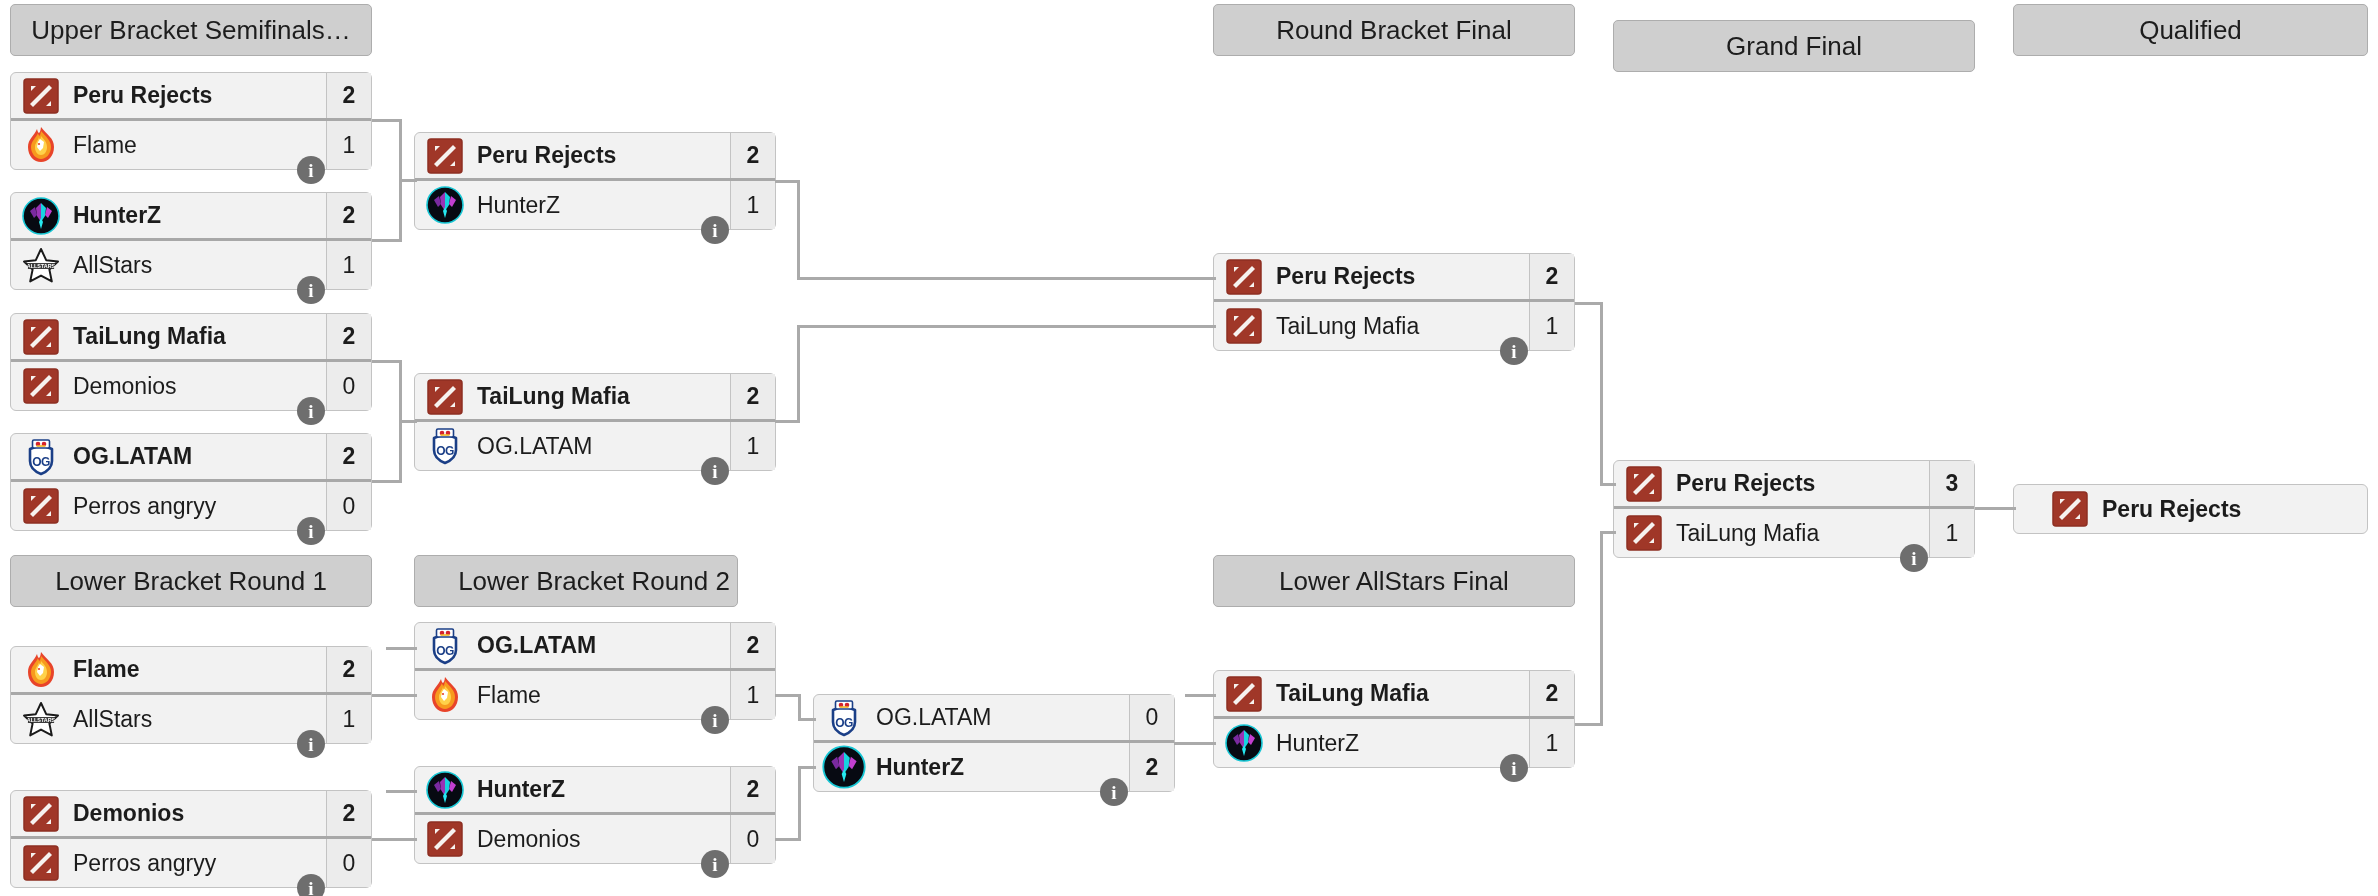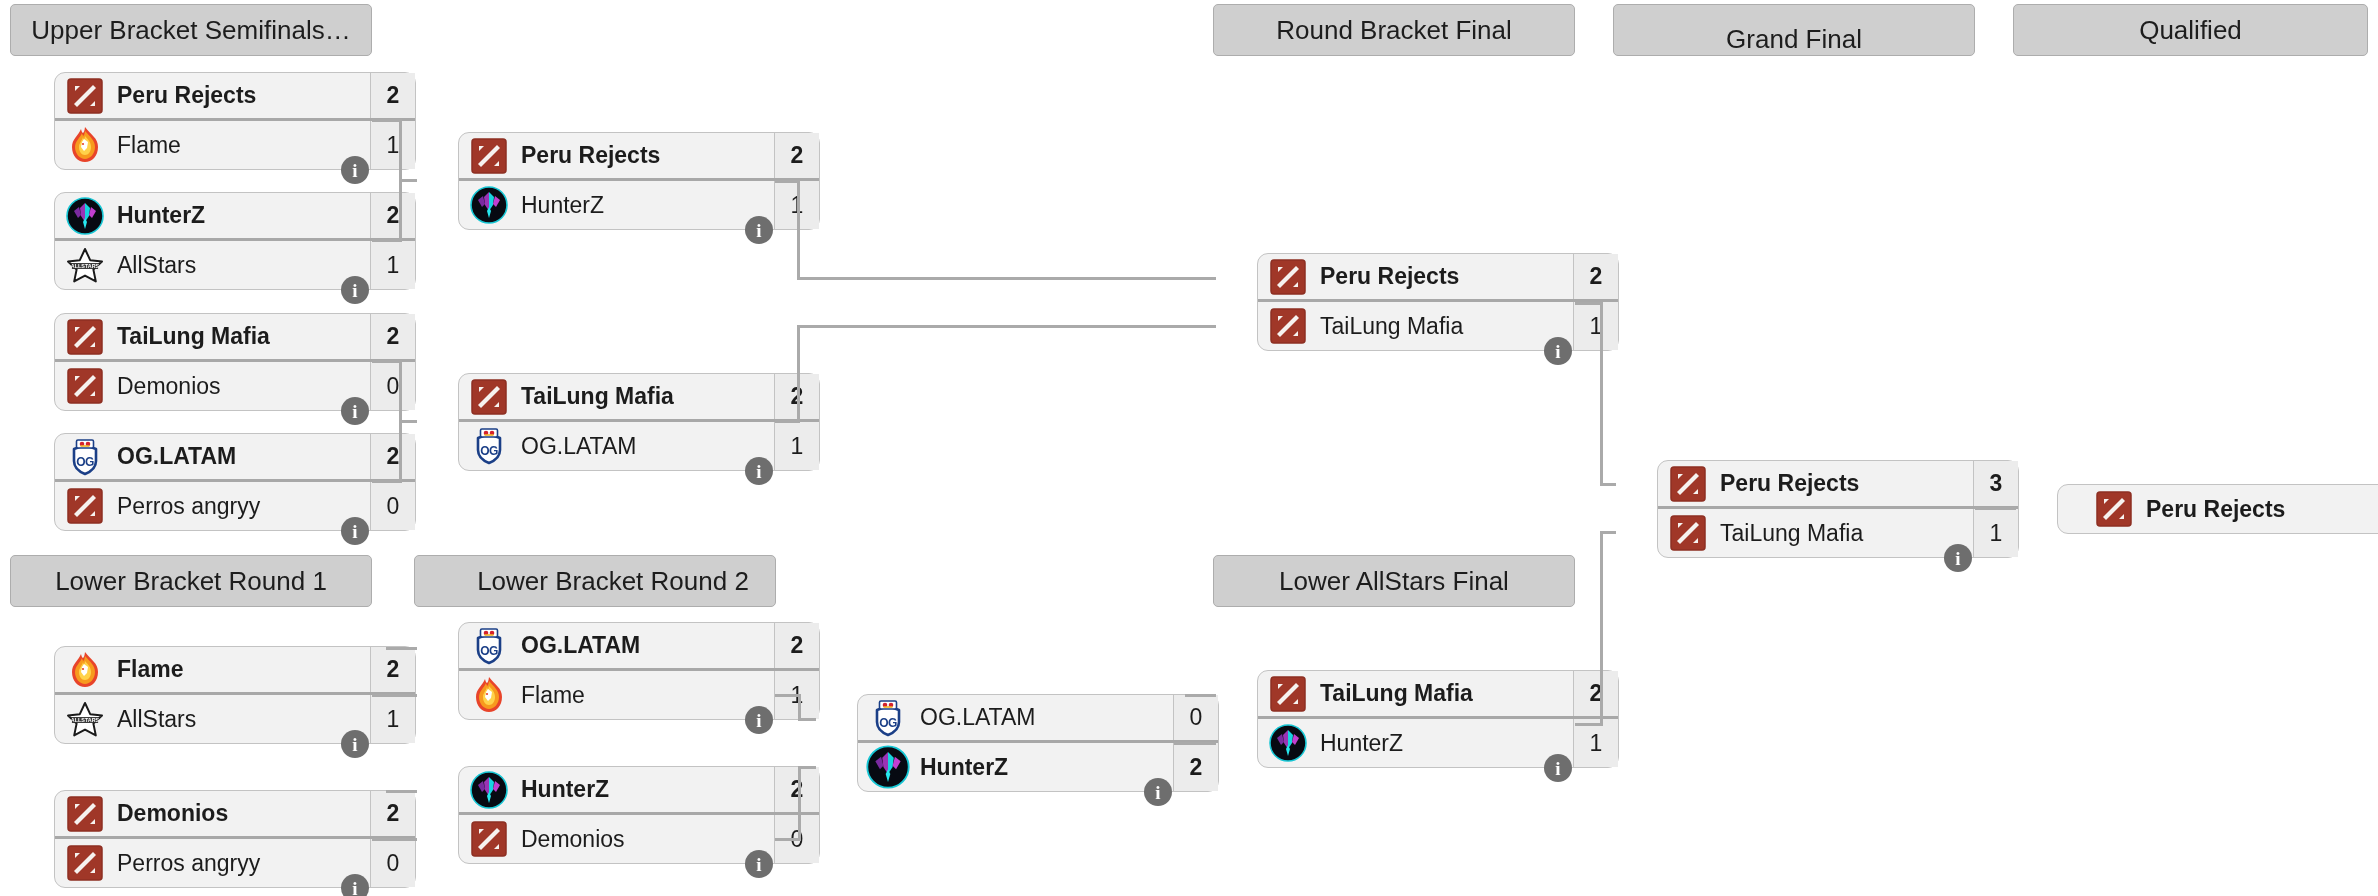--- a/index.html
+++ b/index.html
@@ -23,23 +23,22 @@
     color: #1d1d1d;
     white-space: nowrap;
     overflow: hidden;
   }
 
   
   .match {
     position: absolute;
     background: #f2f2f2;
     border: 1px solid #c3c3c3;
-    border-radius: 11px;
+    border-radius: 6px;
     overflow: visible;
-    margin-left: 44px;
   }
   .team-row {
     position: relative;
     display: flex;
     align-items: center;
     height: 48px;
   }
   .team-row.top { border-bottom: 3px solid #a8a8a8; }
   .logo {
     flex: 0 0 auto;
@@ -152,31 +151,31 @@
 </svg>
 
 <div id="bracket">
 
   <div class="round-header" style="left:10px;  top:4px;  width:362px;">
     <span>Upper Bracket Semifinals…</span>
   </div>
   <div class="round-header" style="left:1213px; top:4px; width:362px;">
     <span>Round Bracket Final</span>
   </div>
-  <div class="round-header" style="left:1613px; top:4px; width:362px;align-items:flex-end;">
+  <div class="round-header" style="left:1613px; top:20px; width:362px;">
     <span>Grand Final</span>
   </div>
   <div class="round-header" style="left:2013px; top:4px; width:355px;">
     <span>Qualified</span>
   </div>
 
   <div class="round-header" style="left:10px;  top:555px; width:362px;">
     <span>Lower Bracket Round 1</span>
   </div>
-  <div class="round-header" style="left:414px; top:555px; width:362px;padding-left:36px;">
+  <div class="round-header" style="left:414px; top:555px; width:324px;padding-left:36px;">
     <span>Lower Bracket Round 2</span>
   </div>
   <div class="round-header" style="left:1213px; top:555px; width:362px;">
     <span>Lower AllStars Final</span>
   </div>
 
   <div class="conn h" style="left:372px; top:119px; width:30px;"></div>
   <div class="conn v" style="left:399px; top:119px; height:63px;"></div>
   <div class="conn h" style="left:399px; top:179px; width:18px;"></div>
 

